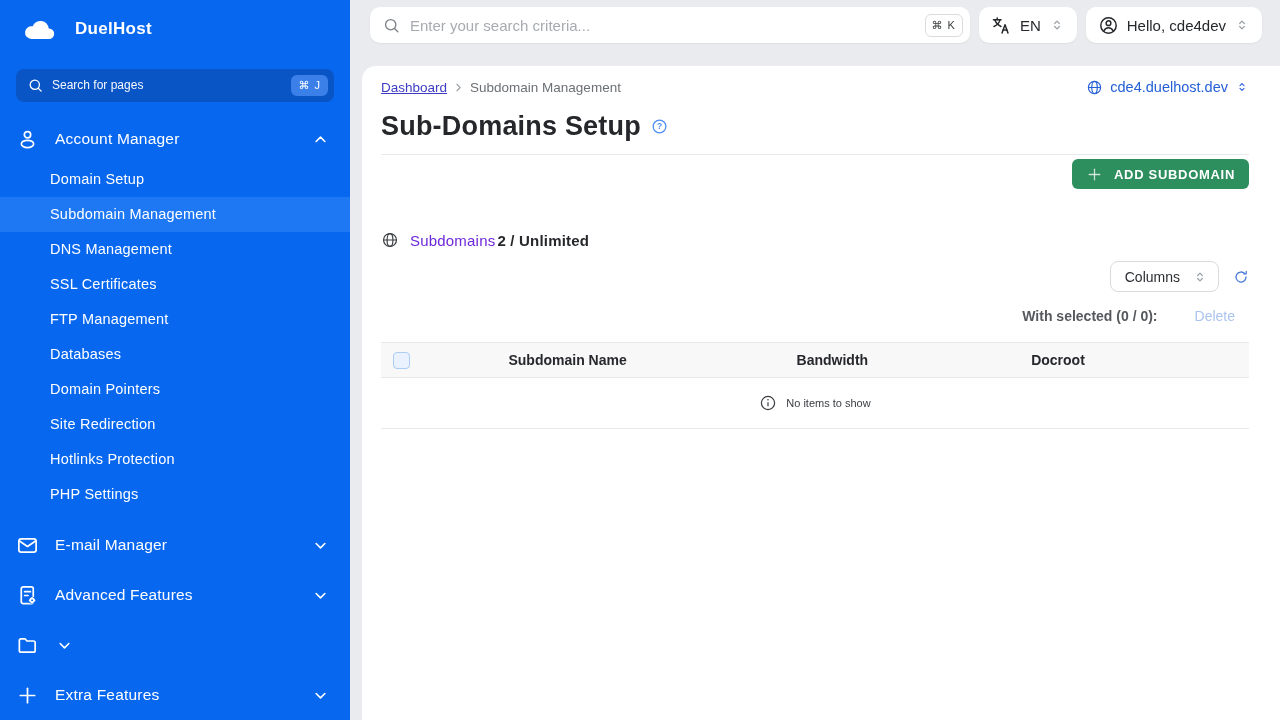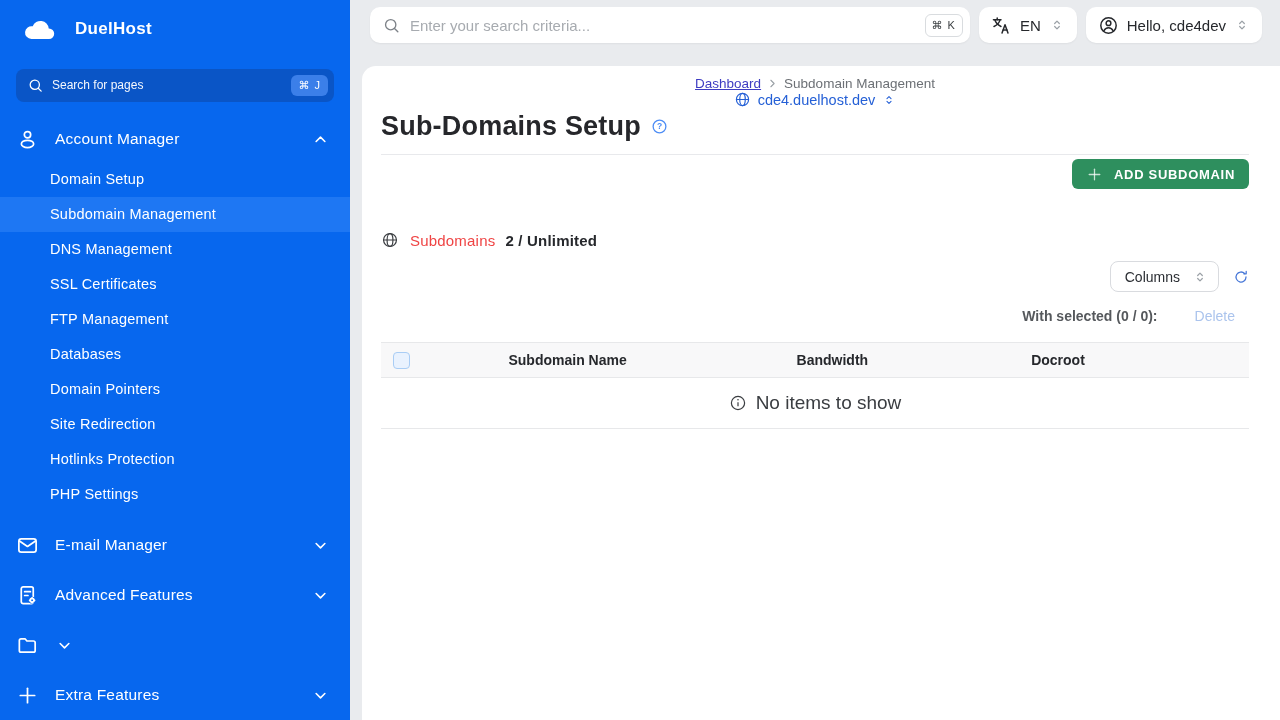--- a/index.html
+++ b/index.html
@@ -71,21 +71,21 @@
     font-size: 15px; color: #26282c; font-family: inherit; cursor: pointer;
     box-shadow: 0 1px 2px rgba(0,0,0,.05);
   }
   .gray-icon { stroke: #26282c; fill: none; stroke-width: 1.7; stroke-linecap: round; stroke-linejoin: round; }
   .expand-icon { width: 16px; height: 16px; stroke: #9aa0a6; fill: none; stroke-width: 1.8; stroke-linecap: round; stroke-linejoin: round; }
 
   .panel {
     flex: 1; margin-left: 12px; background: #fff;
     border-top-left-radius: 14px; padding: 8px 31px 0 19px; overflow: hidden;
   }
-  .crumb-row { display: flex; align-items: center; justify-content: space-between; height: 22px; margin-top: 2px; flex-direction: column; }
+  .crumb-row { display: flex; align-items: center; justify-content: space-between; height: 22px; margin-top: 2px; }
   .breadcrumb { display: flex; align-items: center; gap: 5px; font-size: 13.5px; }
   .breadcrumb a { color: #3e3cc2; text-decoration: underline; }
   .crumb-sep { width: 13px; height: 13px; stroke: #9aa0a6; fill: none; stroke-width: 2; stroke-linecap: round; stroke-linejoin: round; }
   .crumb-current { color: #6c7075; }
   .domain-btn {
     display: flex; align-items: center; gap: 7px; background: none; border: none;
     color: #2560d6; font-size: 14.5px; font-family: inherit; cursor: pointer; text-align: center;
   }
   .domain-btn svg.globe { stroke: #2560d6; width: 17px; height: 17px; }
   .domain-btn .expand-icon { stroke: #2560d6; width: 14px; height: 14px; }
@@ -100,21 +100,21 @@
   .actions-row { display: flex; justify-content: flex-end; margin-top: 4px; }
   .btn-green {
     background: #2e8f5e; color: #fff; border: none; border-radius: 6px;
     height: 30px; padding: 0 14px; font-size: 13px; font-weight: 600; letter-spacing: .7px;
     display: flex; align-items: center; gap: 11px; cursor: pointer; font-family: inherit;
   }
   .btn-green svg { width: 17px; height: 17px; stroke: rgba(255,255,255,.75); stroke-width: 1.8; stroke-linecap: round; fill: none; }
 
   .counter-row { display: flex; align-items: center; margin-top: 42px; font-size: 15px; }
   .counter-row svg { width: 18px; height: 18px; stroke: #3a3d41; fill: none; stroke-width: 1.6; margin-right: 11px; }
-  .counter-label { color: #ef4444; margin-right: 10px; letter-spacing: .2px; }
+  .counter-label { color: #6d28d9; margin-right: 2px; letter-spacing: .2px; }
   .counter-value { font-weight: 700; color: #26282c; letter-spacing: .2px; }
 
   .table-tools { display: flex; justify-content: flex-end; align-items: center; gap: 14px; margin-top: 12px; }
   .columns-select {
     border: 1px solid #d9dbdf; background: #fff; border-radius: 8px; height: 31px;
     padding: 0 10px 0 14px; display: flex; align-items: center; gap: 12px;
     font-size: 14px; color: #2b2e33; cursor: pointer; font-family: inherit;
   }
   .refresh-btn { background: none; border: none; cursor: pointer; padding: 0; }
   .refresh-btn svg { width: 16px; height: 16px; stroke: #4878d8; fill: none; stroke-width: 1.9; stroke-linecap: round; stroke-linejoin: round; }
@@ -128,21 +128,21 @@
     background: #f8f8f9; border-top: 1px solid #e7e8ea; border-bottom: 1px solid #e7e8ea;
     height: 35px; font-size: 14px; font-weight: 700; color: #26282c; text-align: center;
   }
   th.check-col { width: 5%; text-align: left; padding-left: 12px; }
   th.name-col { width: 33%; } th.bw-col { width: 28%; } th.doc-col { width: 24%; } th.act-col { width: 10%; }
   .checkbox {
     display: inline-block; width: 17px; height: 17px; vertical-align: middle;
     background: #e9f2fe; border: 1px solid #a9cdf5; border-radius: 4px; cursor: pointer;
   }
   tbody td { border-bottom: 1px solid #e7e8ea; height: 51px; }
-  .empty-box { display: flex; align-items: center; justify-content: center; gap: 9px; font-size: 19px; color: #3a3d41; }
+  .empty-box { display: flex; align-items: center; justify-content: center; gap: 9px; font-size: 11px; color: #3a3d41; }
   .empty-box svg { width: 18px; height: 18px; stroke: #3a3d41; fill: none; stroke-width: 1.6; }
 </style>
 </head>
 <body>
 
 <aside class="sidebar">
   <div class="logo">
     <svg width="46" height="32" viewBox="0 0 24 24">
       <path d="M6.3 19.5a4.8 4.8 0 1 1 1-9.5 6.2 6.2 0 0 1 12 1.7h.2a3.9 3.9 0 0 1 0 7.8H6.3z" fill="#ffffff"></path>
     </svg>

